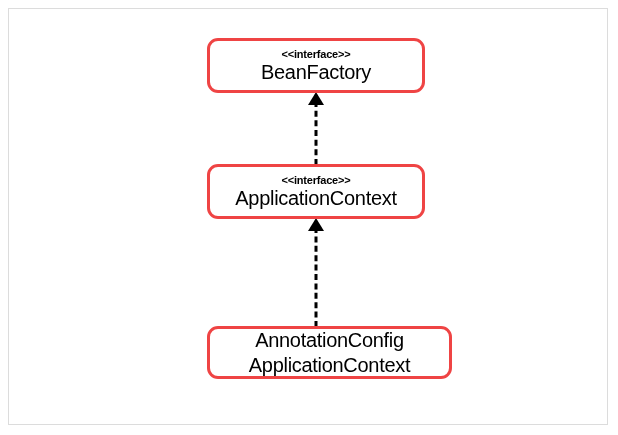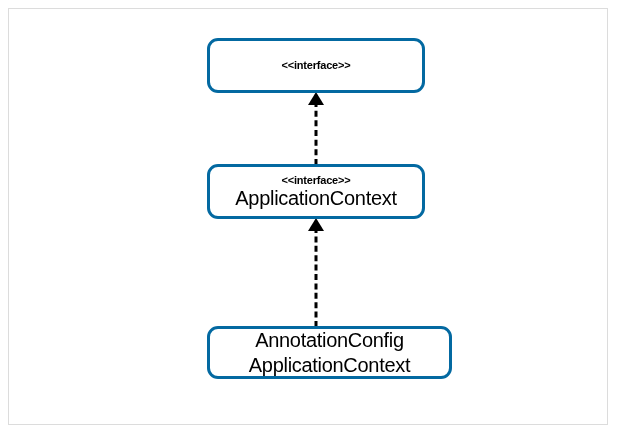--- a/index.html
+++ b/index.html
@@ -38,21 +38,21 @@
     left: 0;
     top: 0;
     width: 618px;
     height: 435px;
   }
 
   
   .uml-box {
     position: absolute;
     box-sizing: border-box;
-    border: 3px solid #0369a1;
+    border: 3px solid #ef4444;
     border-radius: 11px;
     background: #ffffff;
     display: flex;
     flex-direction: column;
     align-items: center;
     justify-content: center;
     text-align: center;
     color: #000000;
     z-index: 3;
   }
@@ -152,20 +152,21 @@
 <body>
 
 <div id="canvas">
 
   <div id="frame"></div>
 
   <div id="diagram">
 
     <div class="uml-box" id="box-bean-factory">
       <div class="stereotype">&lt;&lt;interface&gt;&gt;</div>
+      <div class="class-name">BeanFactory</div>
     </div>
 
     <div class="realization" id="arrow-appctx-to-beanfactory">
       <div class="arrowhead"></div>
       <div class="shaft"></div>
     </div>
 
     <div class="uml-box" id="box-application-context">
       <div class="stereotype">&lt;&lt;interface&gt;&gt;</div>
       <div class="class-name">ApplicationContext</div>

